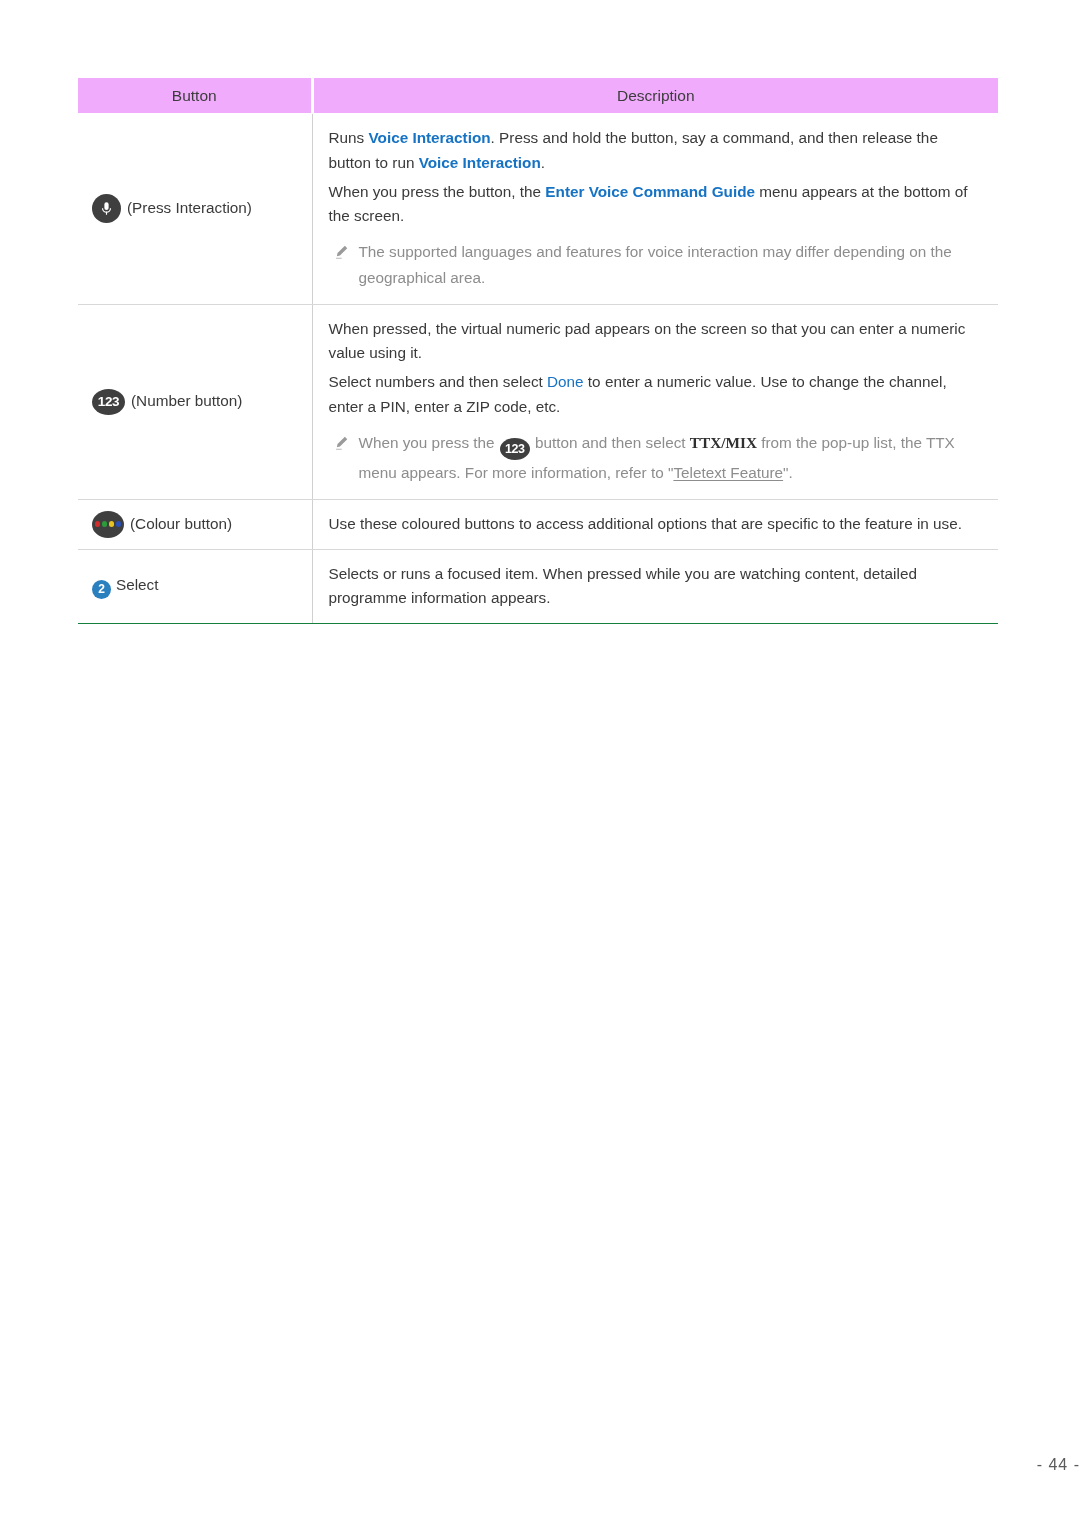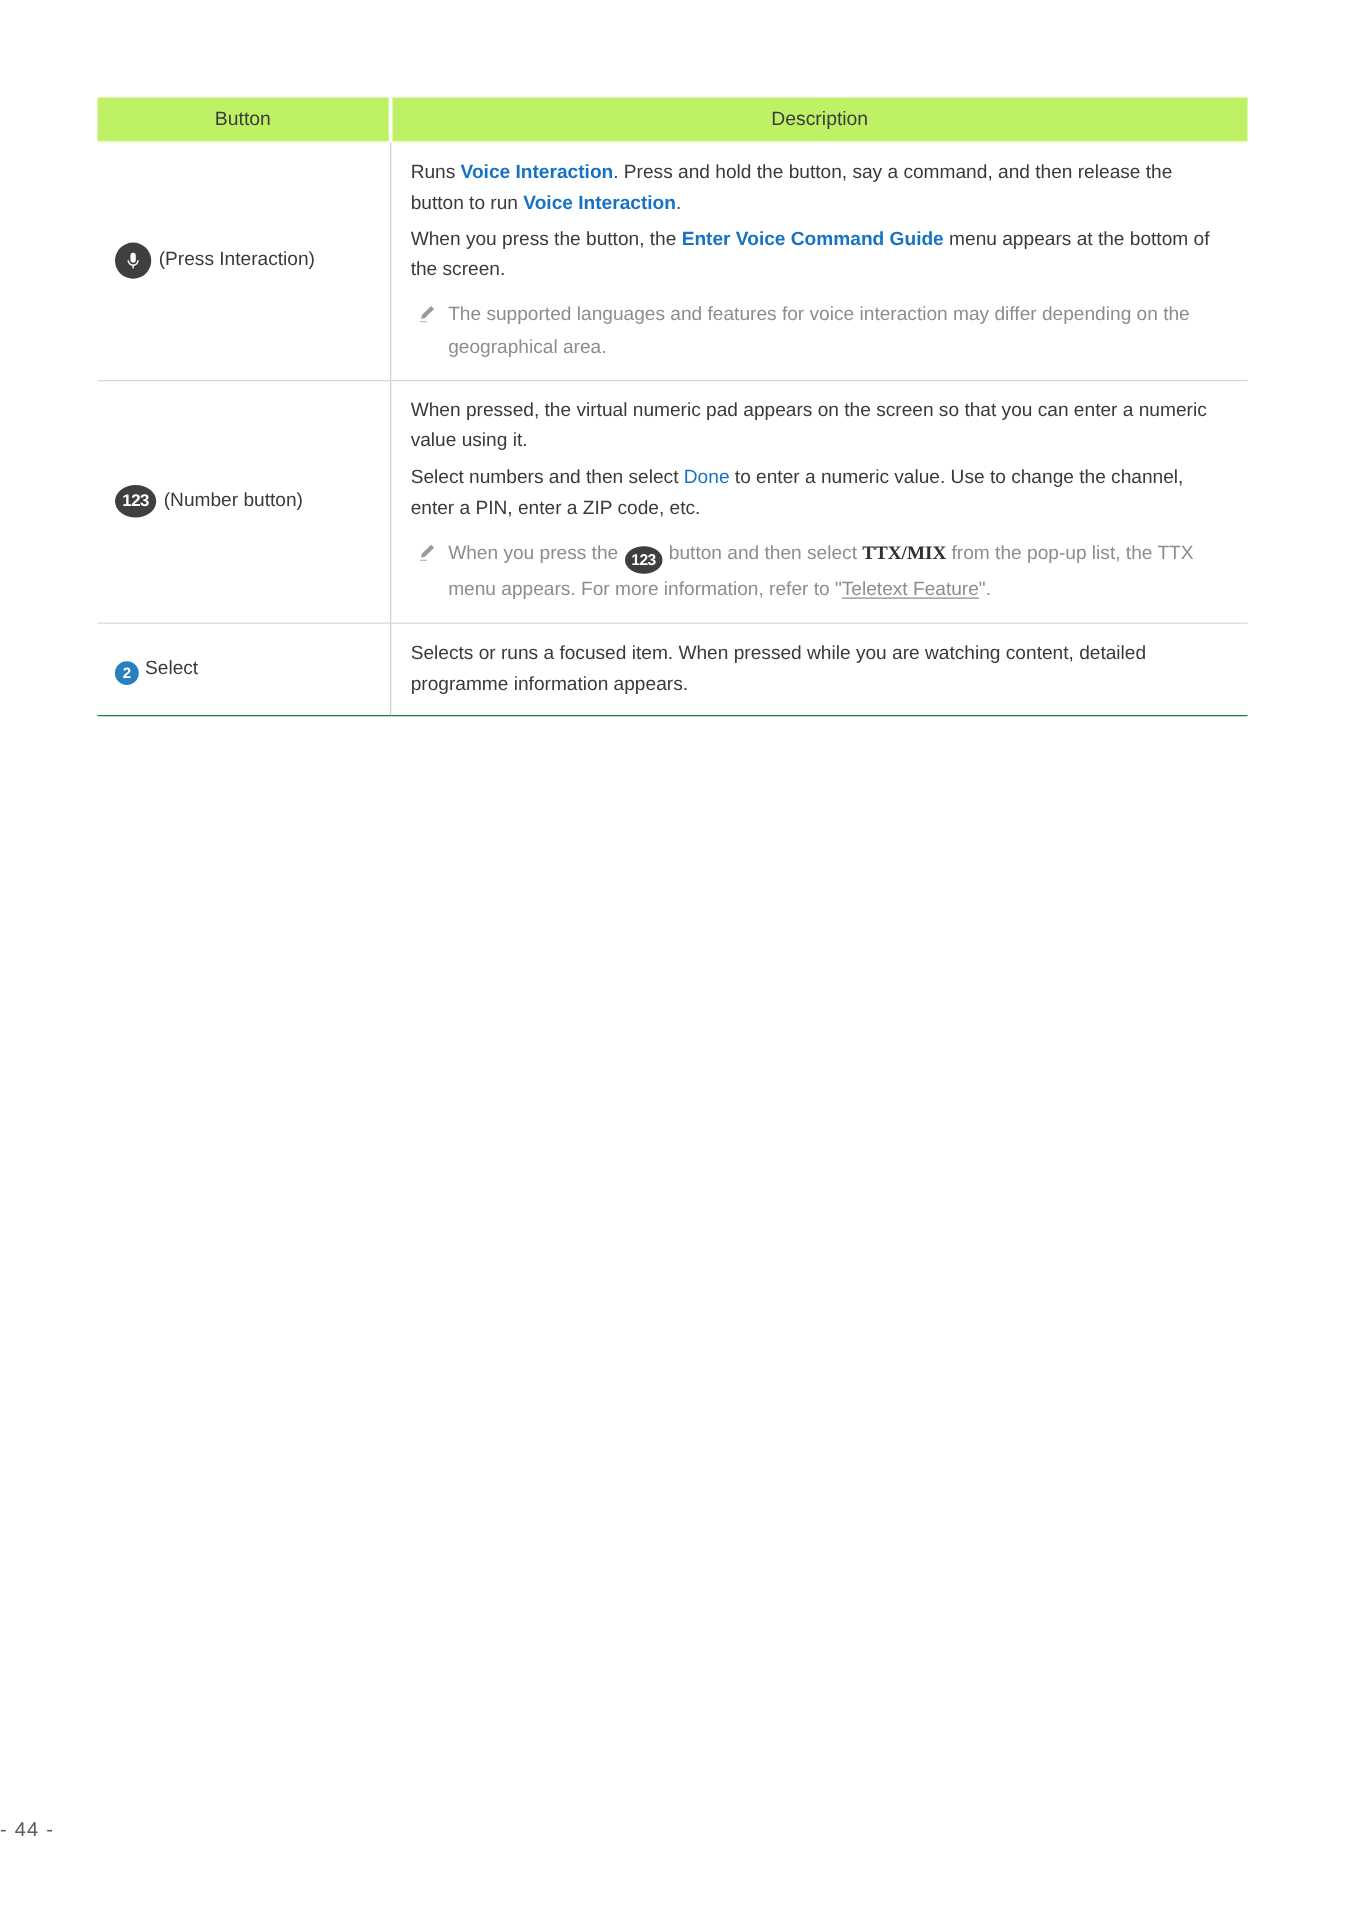--- a/index.html
+++ b/index.html
@@ -36,21 +36,21 @@
   .btn-table th,
   .btn-table td {
     vertical-align: middle;
     padding: 0;
   }
 
   .col-btn { width: 234px; }
   .col-desc { width: 686px; }
 
   thead th {
-    background: #bef264;
+    background: #f0abfc;
     color: #3c3c3c;
     font-weight: normal;
     font-size: 15.5px;
     text-align: center;
     height: 35px;
     line-height: 35px;
     border-bottom: 1px solid #ffffff;
   }
   thead th.th-btn {
     border-right: 3px solid #ffffff;
@@ -200,21 +200,21 @@
     line-height: 1.62;
     color: #3a3a3a;
   }
 
   
   .page-number {
     position: absolute;
     left: 0;
     top: 1456px;
     width: 1080px;
-    text-align: left;
+    text-align: right;
     font-size: 16px;
     color: #5b5b5b;
     letter-spacing: 1px;
   }
 </style>
 </head>
 <body>
 
 <div class="page">
 
@@ -273,20 +273,36 @@
             <span class="pencil-icon">
               <svg width="16" height="16" viewBox="0 0 24 24" aria-hidden="true">
                 <path d="M17.8 2.6l3.6 3.6-11 11-4.6 1 1-4.6z" fill="#9a9a9a"></path>
                 <path d="M4.6 21.4h8.4" stroke="#bdbdbd" stroke-width="1.6" fill="none"></path>
               </svg>
             </span><span>When you press the </span><span class="num-icon-inline">123</span><span> button and then select </span><span class="bold-dark">TTX/MIX</span><span> from the pop-up list, the TTX menu appears. For more information, refer to "</span><span class="u">Teletext Feature</span><span>".</span>
           </p>
         </td>
       </tr>
 
+      <tr>
+        <td class="cell-btn">
+          <div class="icon-row btn-cell-text">
+            <span class="colour-icon">
+              <span class="dot" style="background:#d42b2b"></span>
+              <span class="dot" style="background:#2c9c3a"></span>
+              <span class="dot" style="background:#e5c41f"></span>
+              <span class="dot" style="background:#2a4fb5"></span>
+            </span>
+            <span class="icon-label">(Colour button)</span>
+          </div>
+        </td>
+        <td class="cell-desc">
+          <p class="para">Use these coloured buttons to access additional options that are specific to the feature in use.</p>
+        </td>
+      </tr>
 
 
       <tr>
         <td class="cell-btn">
           <div class="btn-cell-text">
             <span class="badge-num">2</span><span>Select</span>
           </div>
         </td>
         <td class="cell-desc">
           <p class="para">Selects or runs a focused item. When pressed while you are watching content, detailed programme information appears.</p>

